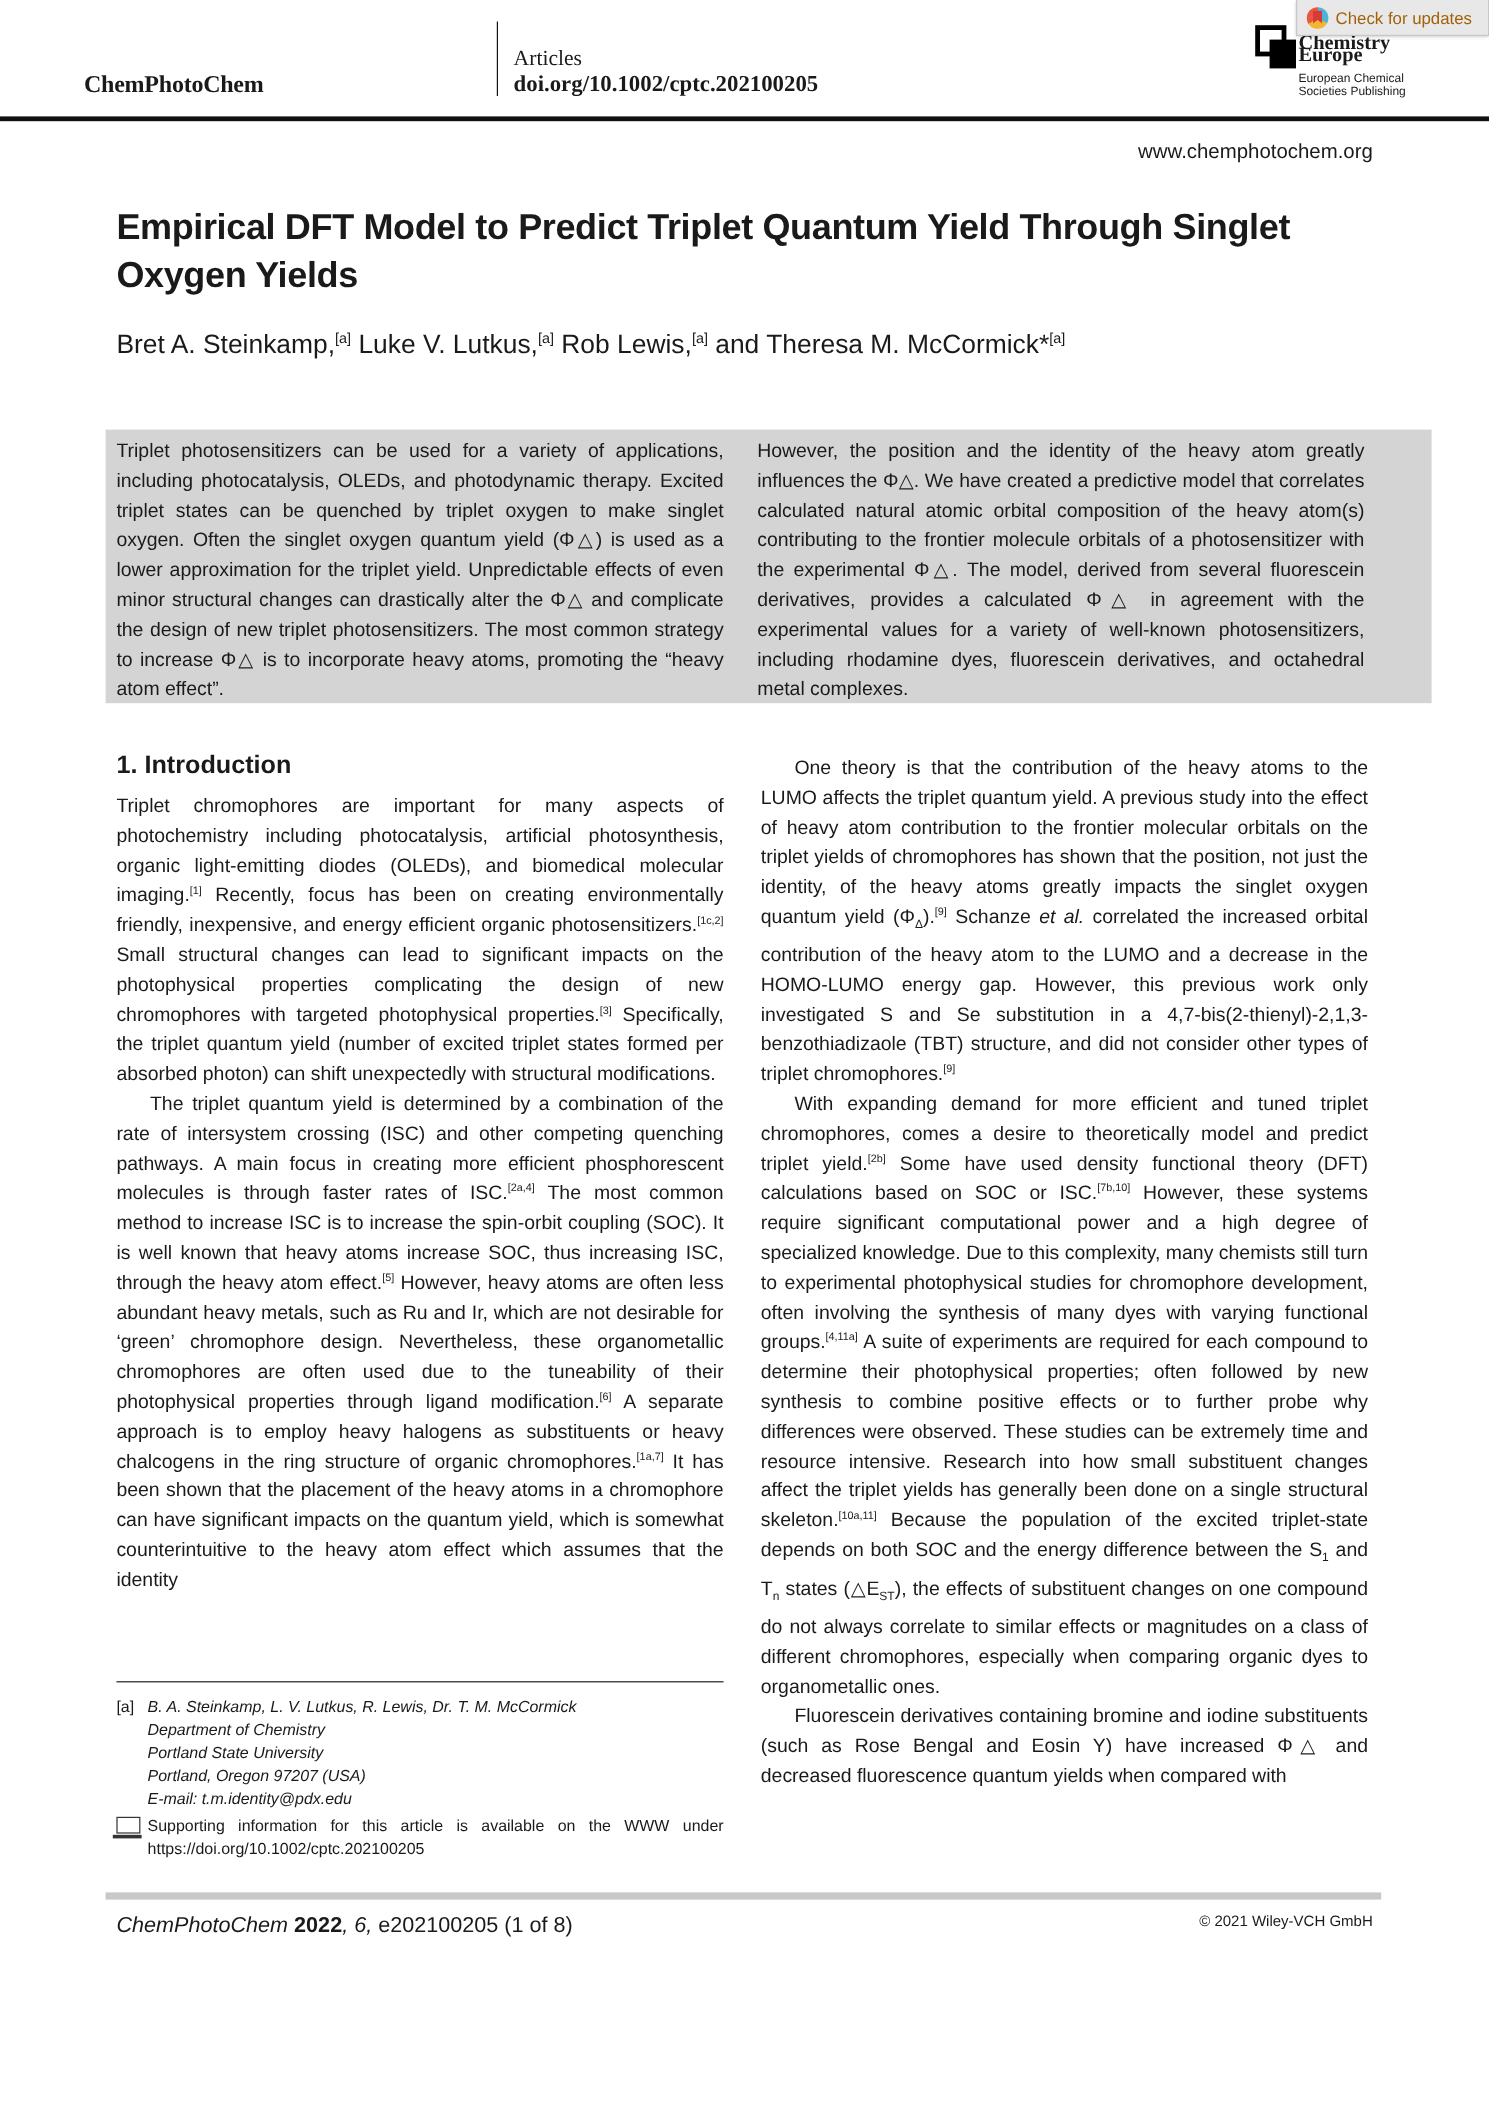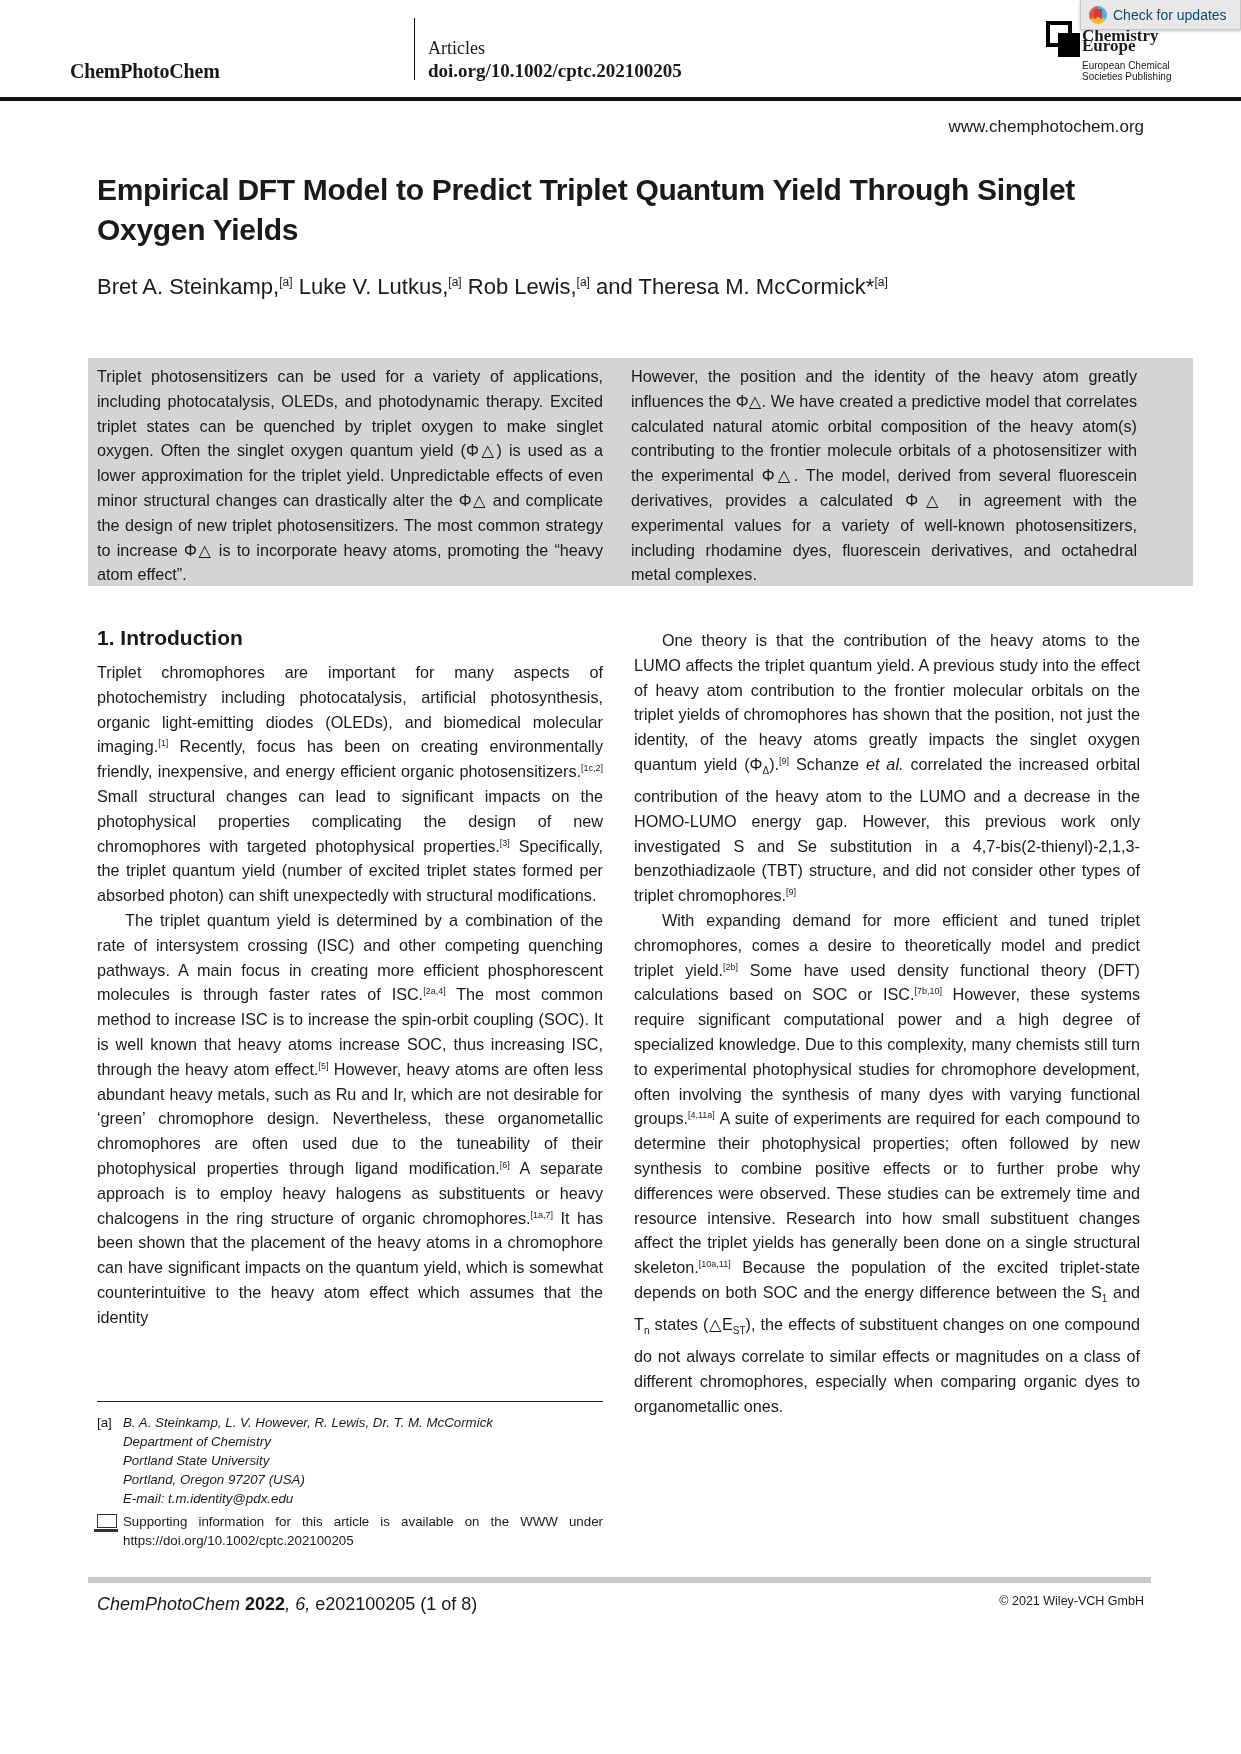--- a/index.html
+++ b/index.html
@@ -15,21 +15,21 @@
   .logo { position:absolute; left:1046px; top:18px; }
   .logo-mark { position:absolute; left:0; top:0; width:40px; height:40px; }
   .logo-mark .sq1 { position:absolute; left:0; top:3px; width:18px; height:18px; border:4px solid #000; background:#fff; }
   .logo-mark .sq2 { position:absolute; left:12px; top:15px; width:22px; height:24px; background:#000; }
   .logo-line1 { position:absolute; left:36px; top:8px; font-size:17px; font-weight:bold; white-space:nowrap; }
   .logo-line2 { position:absolute; left:36px; top:18px; font-size:17px; font-weight:bold; white-space:nowrap; }
   .logo-sub1 { position:absolute; left:36px; top:42px; font-size:10px; white-space:nowrap; }
   .logo-sub2 { position:absolute; left:36px; top:53px; font-size:10px; white-space:nowrap; }
   .check-updates { position:absolute; left:1080px; top:0; width:161px; height:30px; background:#e8e8e8;
                    border:1px solid #c8c8c8; border-top:none; box-shadow:0 1px 3px rgba(0,0,0,0.25);
-                   display:flex; align-items:center; gap:6px; padding-left:8px; box-sizing:border-box; font-size:14px; color:#0c4a6e; }
+                   display:flex; align-items:center; gap:6px; padding-left:8px; box-sizing:border-box; font-size:14px; color:#a16207; }
   .cu-icon { width:18px; height:18px; border-radius:50%; background:conic-gradient(#4fb3d9 0 33%, #f2b632 33% 66%, #e8573f 66% 100%);
              position:relative; flex:none; }
   .cu-icon::after { content:""; position:absolute; left:5px; top:3px; width:8px; height:11px; background:#d63b3b;
                     clip-path:polygon(0 0,100% 0,100% 100%,50% 75%,0 100%); }
   .hdr-rule { position:absolute; left:0; top:97px; width:1241px; height:4px; background:#111; }
   .website { position:absolute; right:97px; top:117px; font-size:17px; }
 
   
   .title { position:absolute; left:97px; top:170px; width:1050px; font-size:30px; font-weight:bold; line-height:40px; letter-spacing:-0.3px; }
   .authors { position:absolute; left:97px; top:274px; font-size:22px; }
@@ -103,27 +103,28 @@
 
 <div class="sec-heading">1. Introduction</div>
 
 <div class="col left" style="top:660px;">
     <p>Triplet chromophores are important for many aspects of photochemistry including photocatalysis, artificial photosynthesis, organic light-emitting diodes (OLEDs), and biomedical molecular imaging.<sup>[1]</sup> Recently, focus has been on creating environmentally friendly, inexpensive, and energy efficient organic photosensitizers.<sup>[1c,2]</sup> Small structural changes can lead to significant impacts on the photophysical properties complicating the design of new chromophores with targeted photophysical properties.<sup>[3]</sup> Specifically, the triplet quantum yield (number of excited triplet states formed per absorbed photon) can shift unexpectedly with structural modifications.</p>
     <p class="indent">The triplet quantum yield is determined by a combination of the rate of intersystem crossing (ISC) and other competing quenching pathways. A main focus in creating more efficient phosphorescent molecules is through faster rates of ISC.<sup>[2a,4]</sup> The most common method to increase ISC is to increase the spin-orbit coupling (SOC). It is well known that heavy atoms increase SOC, thus increasing ISC, through the heavy atom effect.<sup>[5]</sup> However, heavy atoms are often less abundant heavy metals, such as Ru and Ir, which are not desirable for ‘green’ chromophore design. Nevertheless, these organometallic chromophores are often used due to the tuneability of their photophysical properties through ligand modification.<sup>[6]</sup> A separate approach is to employ heavy halogens as substituents or heavy chalcogens in the ring structure of organic chromophores.<sup>[1a,7]</sup> It has been shown that the placement of the heavy atoms in a chromophore can have significant impacts on the quantum yield, which is somewhat counterintuitive to the heavy atom effect which assumes that the identity</p>
   </div>
 <div class="col right" style="top:628px;">
     <p class="indent">One theory is that the contribution of the heavy atoms to the LUMO affects the triplet quantum yield. A previous study into the effect of heavy atom contribution to the frontier molecular orbitals on the triplet yields of chromophores has shown that the position, not just the identity, of the heavy atoms greatly impacts the singlet oxygen quantum yield (Φ<sub style="font-size: 10px;">Δ</sub>).<sup>[9]</sup> Schanze <i>et al.</i> correlated the increased orbital contribution of the heavy atom to the LUMO and a decrease in the HOMO-LUMO energy gap. However, this previous work only investigated S and Se substitution in a 4,7-bis(2-thienyl)-2,1,3-benzothiadizaole (TBT) structure, and did not consider other types of triplet chromophores.<sup>[9]</sup></p>
     <p class="indent">With expanding demand for more efficient and tuned triplet chromophores, comes a desire to theoretically model and predict triplet yield.<sup>[2b]</sup> Some have used density functional theory (DFT) calculations based on SOC or ISC.<sup>[7b,10]</sup> However, these systems require significant computational power and a high degree of specialized knowledge. Due to this complexity, many chemists still turn to experimental photophysical studies for chromophore development, often involving the synthesis of many dyes with varying functional groups.<sup>[4,11a]</sup> A suite of experiments are required for each compound to determine their photophysical properties; often followed by new synthesis to combine positive effects or to further probe why differences were observed. These studies can be extremely time and resource intensive. Research into how small substituent changes affect the triplet yields has generally been done on a single structural skeleton.<sup>[10a,11]</sup> Because the population of the excited triplet-state depends on both SOC and the energy difference between the S<sub style="font-size: 10px;">1</sub> and T<sub style="font-size: 10px;">n</sub> states (△E<sub style="font-size: 10px;">ST</sub>), the effects of substituent changes on one compound do not always correlate to similar effects or magnitudes on a class of different chromophores, especially when comparing organic dyes to organometallic ones.</p>
+    <p class="indent">Fluorescein derivatives containing bromine and iodine substituents (such as Rose Bengal and Eosin Y) have increased Φ△ and decreased fluorescence quantum yields when compared with</p>
   </div>
 
 <div class="fn-rule"></div>
 <div class="footnote">
   <span class="fn-label">[a]</span>
   <div class="fn-body">
-    <div>B. A. Steinkamp, L. V. However, R. Lewis, Dr. T. M. McCormick</div>
+    <div>B. A. Steinkamp, L. V. Lutkus, R. Lewis, Dr. T. M. McCormick</div>
     <div>Department of Chemistry</div>
     <div>Portland State University</div>
     <div>Portland, Oregon 97207 (USA)</div>
     <div>E-mail: t.m.identity@pdx.edu</div>
   </div>
 </div>
 <div class="si">
   <span class="si-icon"></span>
   <div class="si-text">Supporting information for this article is available on the WWW under https://doi.org/10.1002/cptc.202100205</div>
 </div>

